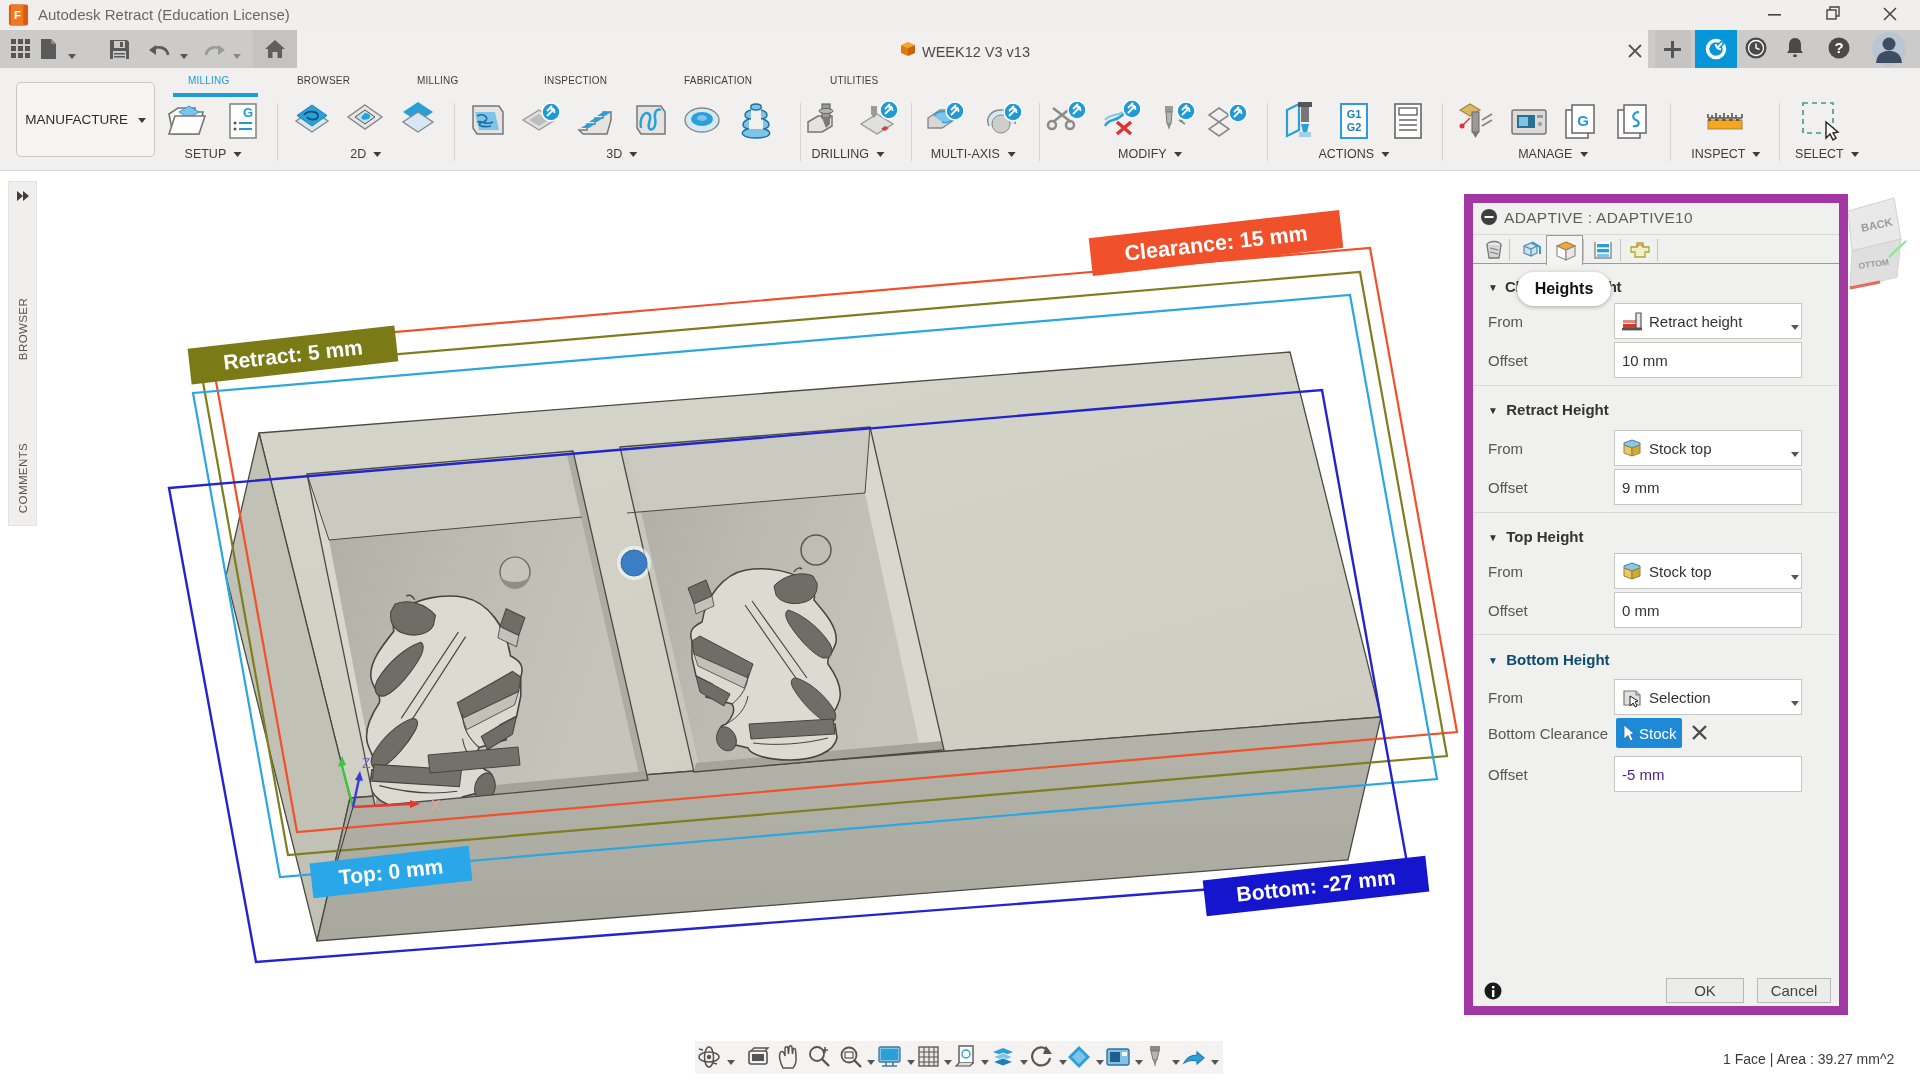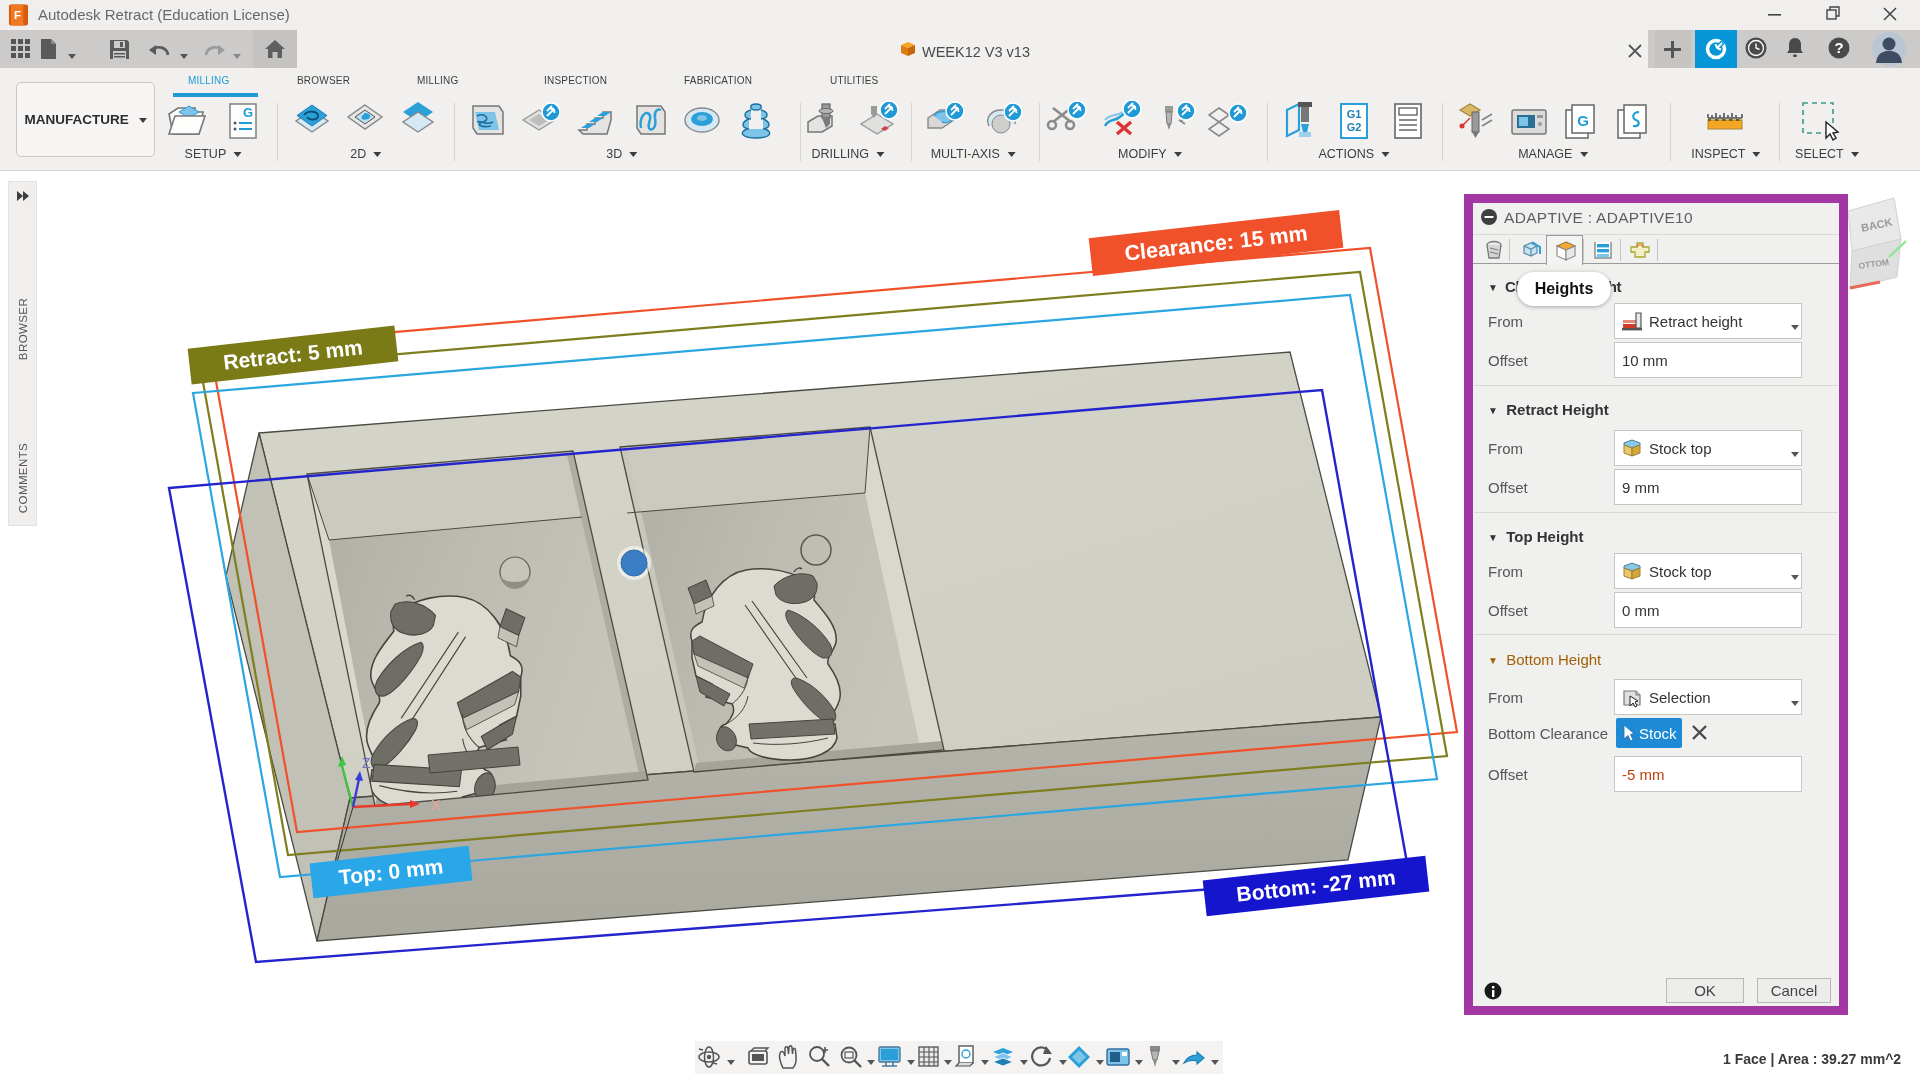--- a/index.html
+++ b/index.html
@@ -13,24 +13,24 @@
   #qat { position:absolute; left:0; top:30px; width:1920px; height:38px; background:#cccbca; }
   #doctab { position:absolute; left:297px; top:30px; width:1351px; height:38px; background:#f1f0ef; }
   #homebtn { position:absolute; left:253px; top:30px; width:44px; height:38px; background:#c4c3c2; }
   #wstabs { position:absolute; left:0; top:68px; width:1920px; height:29px; background:#f1f0ef; }
   .wstab { position:absolute; top:7px; font-size:10px; color:#3d3d3d; letter-spacing:0.2px; }
   #ribbon { position:absolute; left:0; top:97px; width:1920px; height:74px; background:#f1f0ef; border-bottom:1px solid #d8d7d6; }
   .riconbox { position:absolute; top:3px; width:44px; height:44px; }
   .rlabel { position:absolute; top:50px; font-size:12.5px; color:#3d3d3d; white-space:nowrap; transform:translateX(-50%); }
   .rdiv { position:absolute; top:6px; width:1px; height:58px; background:#d4d3d2; }
   .caret { display:inline-block; width:0; height:0; border-left:4px solid transparent; border-right:4px solid transparent; border-top:5px solid #3d3d3d; margin-left:4px; vertical-align:middle;}
-  #manufacture { position:absolute; left:16px; top:-15px; width:139px; height:75px; background:#f6f5f4; border:1px solid #c9c8c7; border-radius:5px; text-align:center; line-height:73px; font-size:13.5px; font-weight:bold; color:#2d2d2d; }
+  #manufacture { position:absolute; left:16px; top:-15px; width:139px; height:75px; background:#f6f5f4; border:1px solid #c9c8c7; border-radius:5px; text-align:center; line-height:73px; font-size:13.5px; font-weight:normal; color:#2d2d2d; }
   #browserstrip { position:absolute; left:8px; top:181px; width:29px; height:345px; background:#f0efee; border:1px solid #e3e2e1; }
   .vtext { position:absolute; font-size:11.5px; color:#555; letter-spacing:0.4px; transform:rotate(-90deg); transform-origin:center; white-space:nowrap; }
-  #statusline { position:absolute; left:1723px; top:1051px; font-size:14px; font-weight:bold; color:#3a3a3a; white-space:nowrap;}
+  #statusline { position:absolute; left:1723px; top:1051px; font-size:14px; font-weight:normal; color:#3a3a3a; white-space:nowrap;}
   #navbar { position:absolute; left:695px; top:1041px; width:528px; height:33px; background:#f4f3f2; }
 </style>
 </head>
 <body>
 <svg width="0" height="0" style="position:absolute">
 <defs>
 <g id="i-grid" fill="#555">
  <rect x="1" y="1" width="5" height="5"></rect>
         <rect x="8" y="1" width="5" height="5"></rect>
         <rect x="15" y="1" width="5" height="5"></rect>
@@ -711,42 +711,42 @@
       <path d="M4 8 L12 11 L12 19 L4 16 Z" fill="#e8c86a" stroke="#9a8030" stroke-width="1"></path>
       <path d="M20 8 L12 11 L12 19 L20 16 Z" fill="#d4a838" stroke="#9a8030" stroke-width="1"></path>
     </svg>
   <div class="abs" style="left:176px;top:360px;font-size:15px;color:#333">Stock top</div>
   <div class="abs" style="left:318px;top:365px"><span class="caret" style="border-top-color:#555;margin:0"></span></div>
   <div class="abs" style="left:141px;top:389px;width:188px;height:36px;background:#fff;border:1px solid #c6c6c5"></div>
   <div class="abs" style="left:15px;top:399px;font-size:15px;color:#565656">Offset</div>
   <div class="abs" style="left:149px;top:399px;font-size:15px;color:#333">0 mm</div>
   <div class="abs" style="left:1px;top:431px;width:364px;height:1px;background:#d9d9d8"></div>
 
-  <div class="abs" style="left:15px;top:448px;font-size:15px;font-weight:normal;color:#a16207"><span style="font-size:10px;vertical-align:1px">▼</span>&nbsp; Bottom Height</div>
+  <div class="abs" style="left:15px;top:448px;font-size:15px;font-weight:bold;color:#0c4a6e"><span style="font-size:10px;vertical-align:1px">▼</span>&nbsp; Bottom Height</div>
   <div class="abs" style="left:141px;top:476px;width:188px;height:36px;background:#fff;border:1px solid #c6c6c5"></div>
   <div class="abs" style="left:15px;top:486px;font-size:15px;color:#565656">From</div>
   <svg class="abs" style="left:147px;top:483px" width="24" height="22">
       <path d="M4 5 L16 5 L20 9 L20 19 L4 19 Z" fill="#e0e0df" stroke="#777" stroke-width="1.2"></path>
       <path d="M16 5 L16 9 L20 9" fill="#c8c8c7" stroke="#777" stroke-width="1"></path>
       <path d="M10 10 L10 20 L13 17 L15 21 L17 20 L15 16 L18 15 Z" fill="#fff" stroke="#222" stroke-width="1"></path>
     </svg>
   <div class="abs" style="left:176px;top:486px;font-size:15px;color:#333">Selection</div>
   <div class="abs" style="left:318px;top:491px"><span class="caret" style="border-top-color:#555;margin:0"></span></div>
   <div class="abs" style="left:15px;top:522px;font-size:15px;color:#565656">Bottom Clearance</div>
   <div class="abs" style="left:143px;top:515px;width:66px;height:30px;background:#1e8ad6;border-radius:2px"></div>
   <svg class="abs" style="left:148px;top:520px" width="16" height="20">
       <path d="M3 2 L3 16 L7 12.5 L9.5 18 L12 16.8 L9.5 11.5 L13 10.5 Z" fill="#fff" stroke="#1e6aa8" stroke-width="0.8"></path>
     </svg>
   <div class="abs" style="left:166px;top:522px;font-size:15px;color:#fff">Stock</div>
   <svg class="abs" style="left:218px;top:521px" width="17" height="17">
       <path d="M2 2 L15 15 M15 2 L2 15" stroke="#4a4a4a" stroke-width="2.4"></path>
     </svg>
   <div class="abs" style="left:141px;top:553px;width:188px;height:36px;background:#fff;border:1px solid #c6c6c5"></div>
   <div class="abs" style="left:15px;top:563px;font-size:15px;color:#565656">Offset</div>
-  <div class="abs" style="left:149px;top:563px;font-size:15px;color:#c2410c">-5 mm</div>
+  <div class="abs" style="left:149px;top:563px;font-size:15px;color:#4c1d95">-5 mm</div>
 
   <div class="abs" style="left:44px;top:69px;width:94px;height:34px;background:#fff;border-radius:17px;box-shadow:0 1px 4px rgba(0,0,0,0.3);text-align:center;line-height:34px;font-size:16px;font-weight:bold;color:#111">Heights</div>
 
   <svg class="abs" style="left:11px;top:779px" width="18" height="18">
       <circle cx="9" cy="9" r="8.5" fill="#1a1a1a"></circle>
       <rect x="8" y="4" width="2.4" height="2.4" fill="#fff"></rect>
       <rect x="8" y="8" width="2.4" height="7" fill="#fff"></rect>
     </svg>
   <div class="abs" style="left:193px;top:775px;width:78px;height:25px;background:#ececeb;border:1px solid #b8b8b7;text-align:center;line-height:23px;font-size:15px;color:#444">OK</div>
   <div class="abs" style="left:284px;top:775px;width:74px;height:25px;background:#ececeb;border:1px solid #b8b8b7;text-align:center;line-height:23px;font-size:15px;color:#444">Cancel</div>

